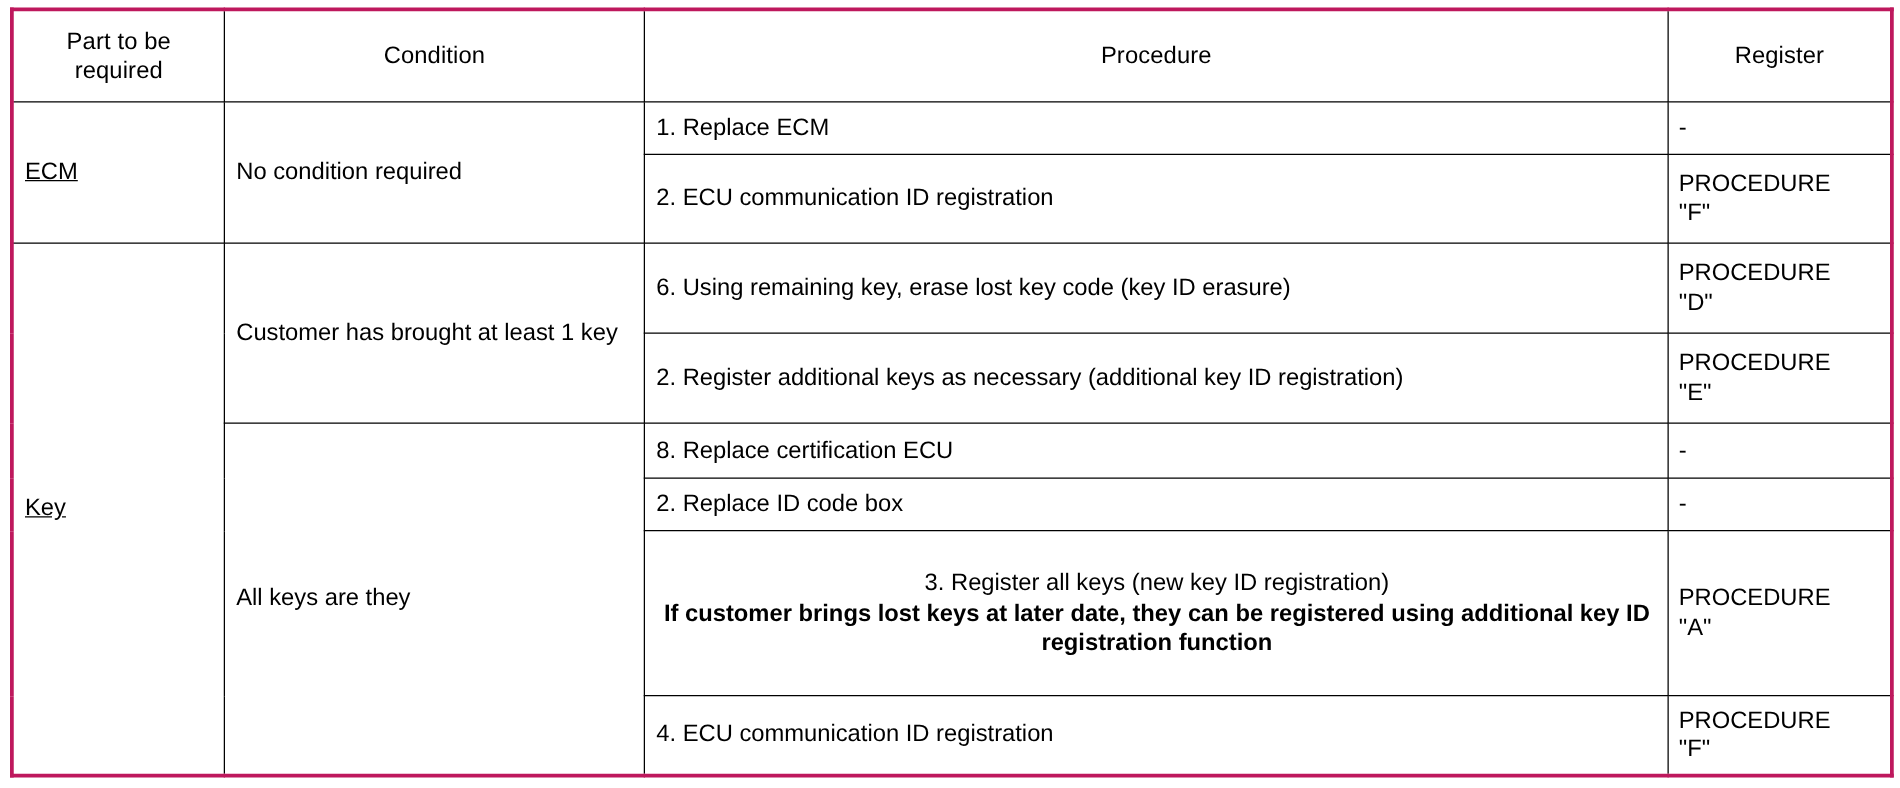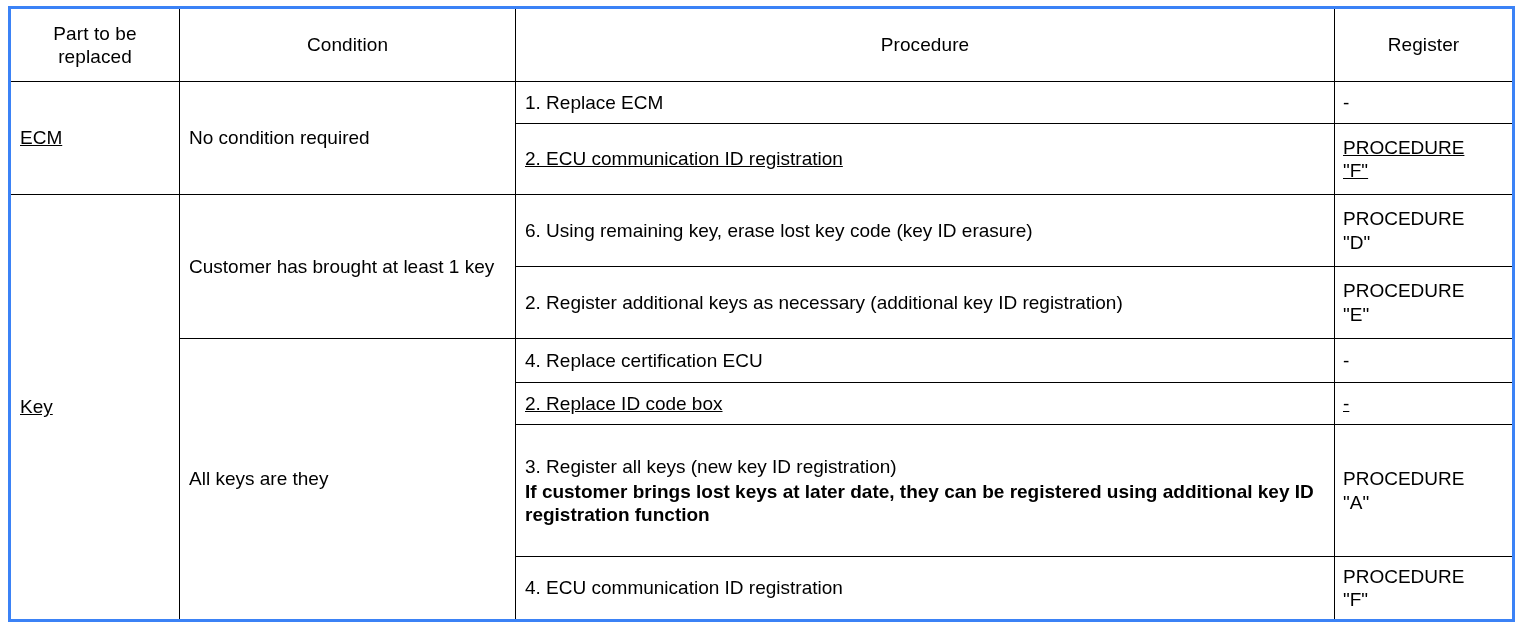--- a/index.html
+++ b/index.html
@@ -18,21 +18,21 @@
     height: 630px;
     background: #ffffff;
     overflow: hidden;
     box-sizing: border-box;
   }
   table.proc-table {
     border-collapse: collapse;
     table-layout: fixed;
     width: 1504px;
     margin: 6px 0 0 8px;
-    border: 3px solid #3b82f6;
+    border: 3px solid #be185d;
   }
   table.proc-table td,
   table.proc-table th {
     border: 1px solid #000000;
     padding: 0;
     vertical-align: middle;
     font-weight: normal;
     font-size: 19px;
     line-height: 1.22;
     color: #000000;
@@ -74,57 +74,58 @@
     vertical-align: middle;
   }
   .ref-text {
     display: block;
     padding: 4px 6px 4px 8px;
     line-height: 1.22;
   }
   .proc-multi p {
     margin: 0;
     padding: 0;
+    text-align: center;
   }
   .proc-multi p.gap {
     margin-top: 2px;
     font-weight: bold;
   }
   .col-part  { width: 170px; }
   .col-cond  { width: 336px; }
   .col-proc  { width: 819px; }
   .col-ref   { width: 179px; }
   .r-h   { height: 72px; }
   .r-1   { height: 42px; }
-  .r-2   { height: 71px; text-decoration: underline; }
+  .r-2   { height: 71px; }
   .r-3   { height: 72px; }
   .r-4   { height: 72px; }
   .r-5   { height: 44px; }
-  .r-6   { height: 42px; text-decoration: underline; }
+  .r-6   { height: 42px; }
   .r-7   { height: 132px; }
   .r-8   { height: 64px; margin-top: 40px; }
 </style>
 </head>
 <body>
 
 <div id="page">
 
   <table class="proc-table">
     <colgroup>
       <col class="col-part">
       <col class="col-cond">
       <col class="col-proc">
       <col class="col-ref">
     </colgroup>
 
     <thead>
       <tr class="hdr-row r-h">
         <th class="thick-right">
           <span>Part to be</span><br>
-          <span>replaced</span>
+          <span>required</span>
         </th>
         <th class="thick-right">Condition</th>
         <th class="thick-right">Procedure</th>
         <th>Register</th>
       </tr>
     </thead>
 
     <tbody>
 
       <tr class="r-1">
@@ -171,21 +172,21 @@
         <td class="ref-cell">
           <span class="ref-text"><span>PROCEDURE</span><br><span>"E"</span></span>
         </td>
       </tr>
 
       <tr class="r-5">
         <td class="cond-cell thick-top" rowspan="4">
           <span class="cell-pad">All keys are they</span>
         </td>
         <td class="proc-cell thick-top">
-          <span class="cell-pad">4. Replace certification ECU</span>
+          <span class="cell-pad">8. Replace certification ECU</span>
         </td>
         <td class="ref-cell thick-top">
           <span class="ref-text">-</span>
         </td>
       </tr>
       <tr class="r-6">
         <td class="proc-cell">
           <span class="cell-pad">2. Replace ID code box</span>
         </td>
         <td class="ref-cell">

